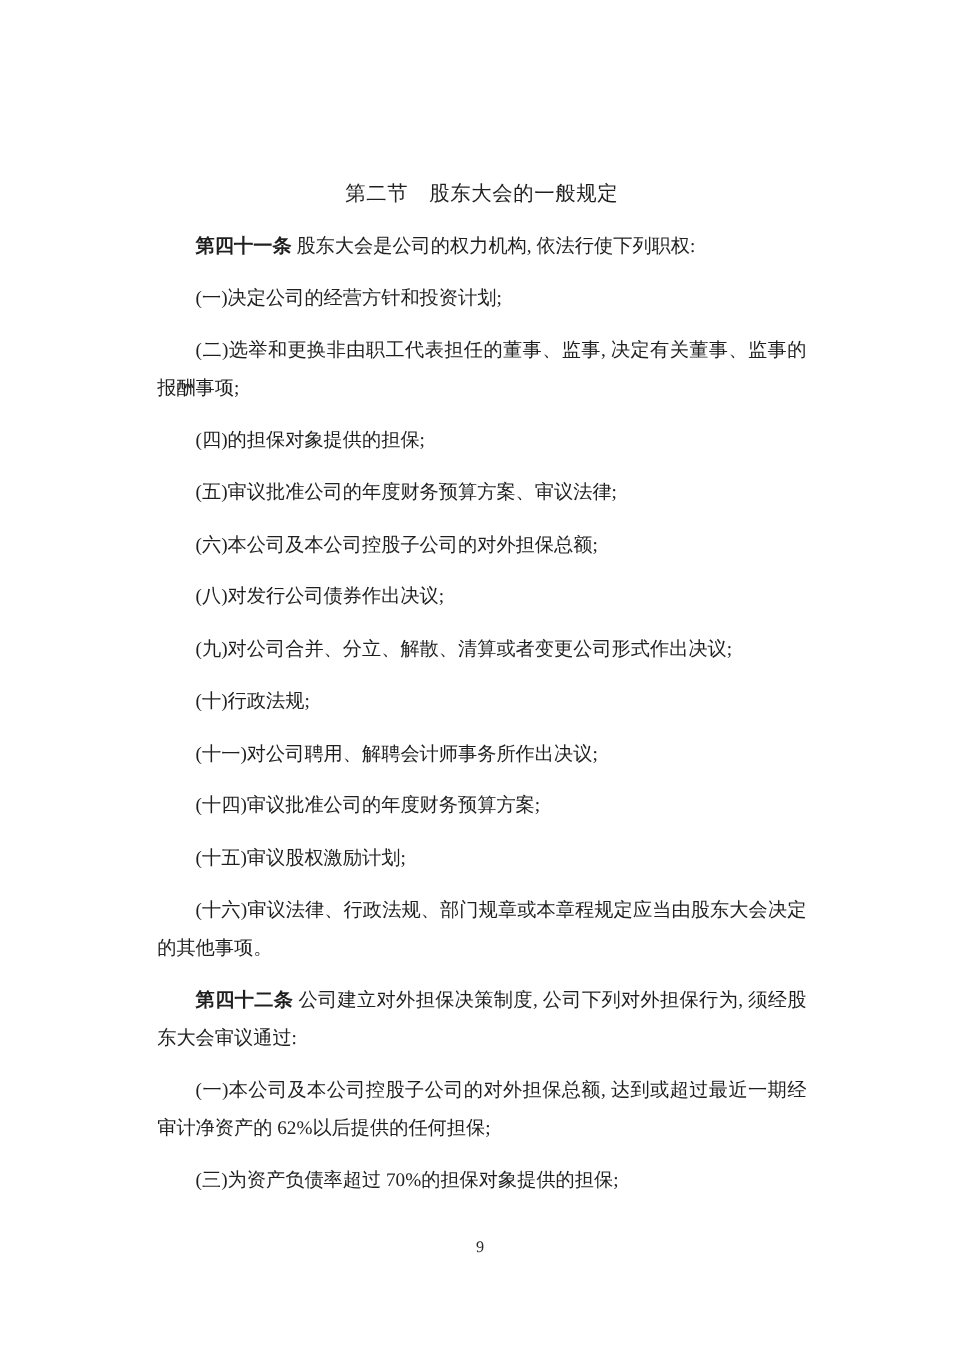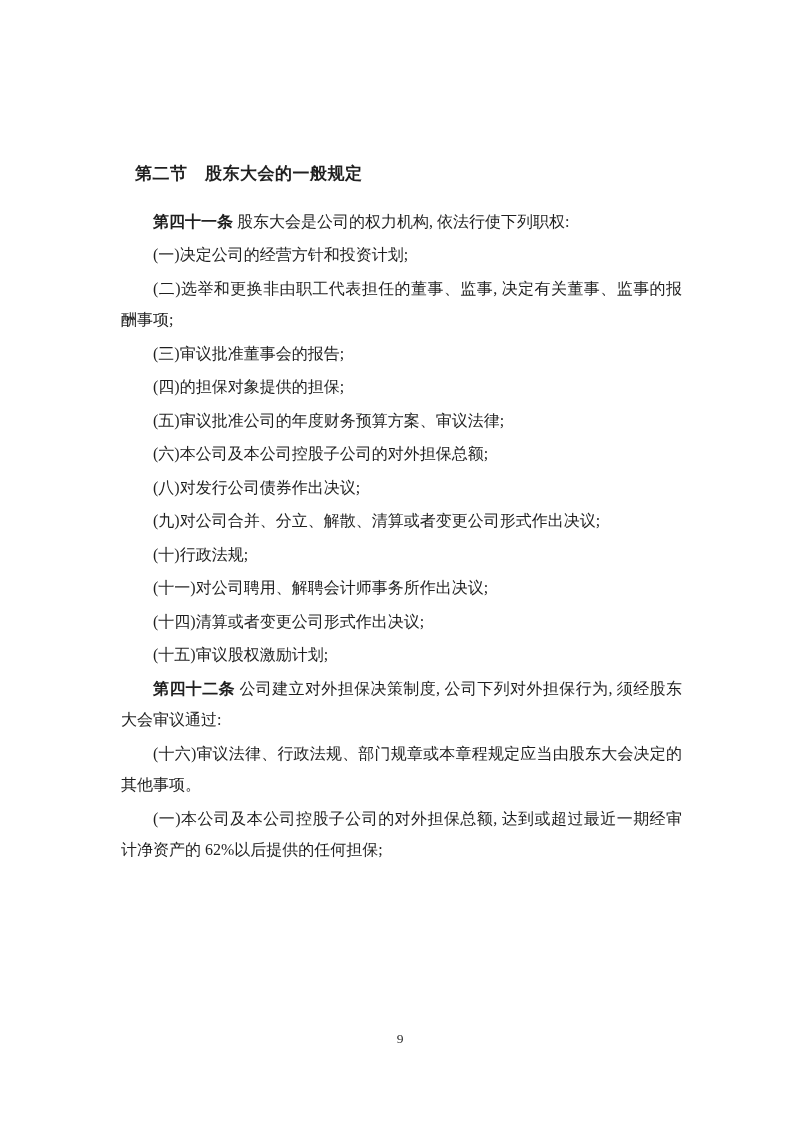--- a/index.html
+++ b/index.html
@@ -20,28 +20,29 @@
     inset: 0;
     background: #ffffff;
   }
   .doc {
     position: absolute;
     left: 119px;
     top: 142px;
     width: 565px;
   }
   .title {
-    margin: 16px;
+    margin: 4px;
     font-size: 17px;
-    font-weight: bold;
+    font-weight: normal;
+    text-align: center;
     line-height: 31.5px;
     letter-spacing: 0.5px;
   }
   .para {
-    margin: 2px;
+    margin: 12px;
     font-size: 16px;
     line-height: 31.5px;
     text-indent: 2em;
     text-align: justify;
     text-justify: inter-ideograph;
   }
   .para b.lead {
     font-weight: bold;
   }
   .page-number {
@@ -58,29 +59,29 @@
 </head>
 <body>
 
 <div class="page">
   <div class="doc">
     <h1 class="title">第二节　股东大会的一般规定</h1>
     <div>
         <p class="para"><b class="lead">第四十一条</b> 股东大会是公司的权力机构, 依法行使下列职权:</p>
         <p class="para">(一)决定公司的经营方针和投资计划;</p>
         <p class="para">(二)选举和更换非由职工代表担任的董事、监事, 决定有关董事、监事的报酬事项;</p>
-        <p class="para">(三)审议批准董事会的报告;</p>
         <p class="para">(四)的担保对象提供的担保;</p>
         <p class="para">(五)审议批准公司的年度财务预算方案、审议法律;</p>
         <p class="para">(六)本公司及本公司控股子公司的对外担保总额;</p>
         <p class="para">(八)对发行公司债券作出决议;</p>
         <p class="para">(九)对公司合并、分立、解散、清算或者变更公司形式作出决议;</p>
         <p class="para">(十)行政法规;</p>
         <p class="para">(十一)对公司聘用、解聘会计师事务所作出决议;</p>
-        <p class="para">(十四)清算或者变更公司形式作出决议;</p>
+        <p class="para">(十四)审议批准公司的年度财务预算方案;</p>
         <p class="para">(十五)审议股权激励计划;</p>
+        <p class="para">(十六)审议法律、行政法规、部门规章或本章程规定应当由股东大会决定的其他事项。</p>
         <p class="para"><b class="lead">第四十二条</b> 公司建立对外担保决策制度, 公司下列对外担保行为, 须经股东大会审议通过:</p>
-        <p class="para">(十六)审议法律、行政法规、部门规章或本章程规定应当由股东大会决定的其他事项。</p>
         <p class="para">(一)本公司及本公司控股子公司的对外担保总额, 达到或超过最近一期经审计净资产的 62%以后提供的任何担保;</p>
+        <p class="para">(三)为资产负债率超过 70%的担保对象提供的担保;</p>
       </div>
   </div>
   <div class="page-number">9</div>
 </div>
 
 </body></html>

